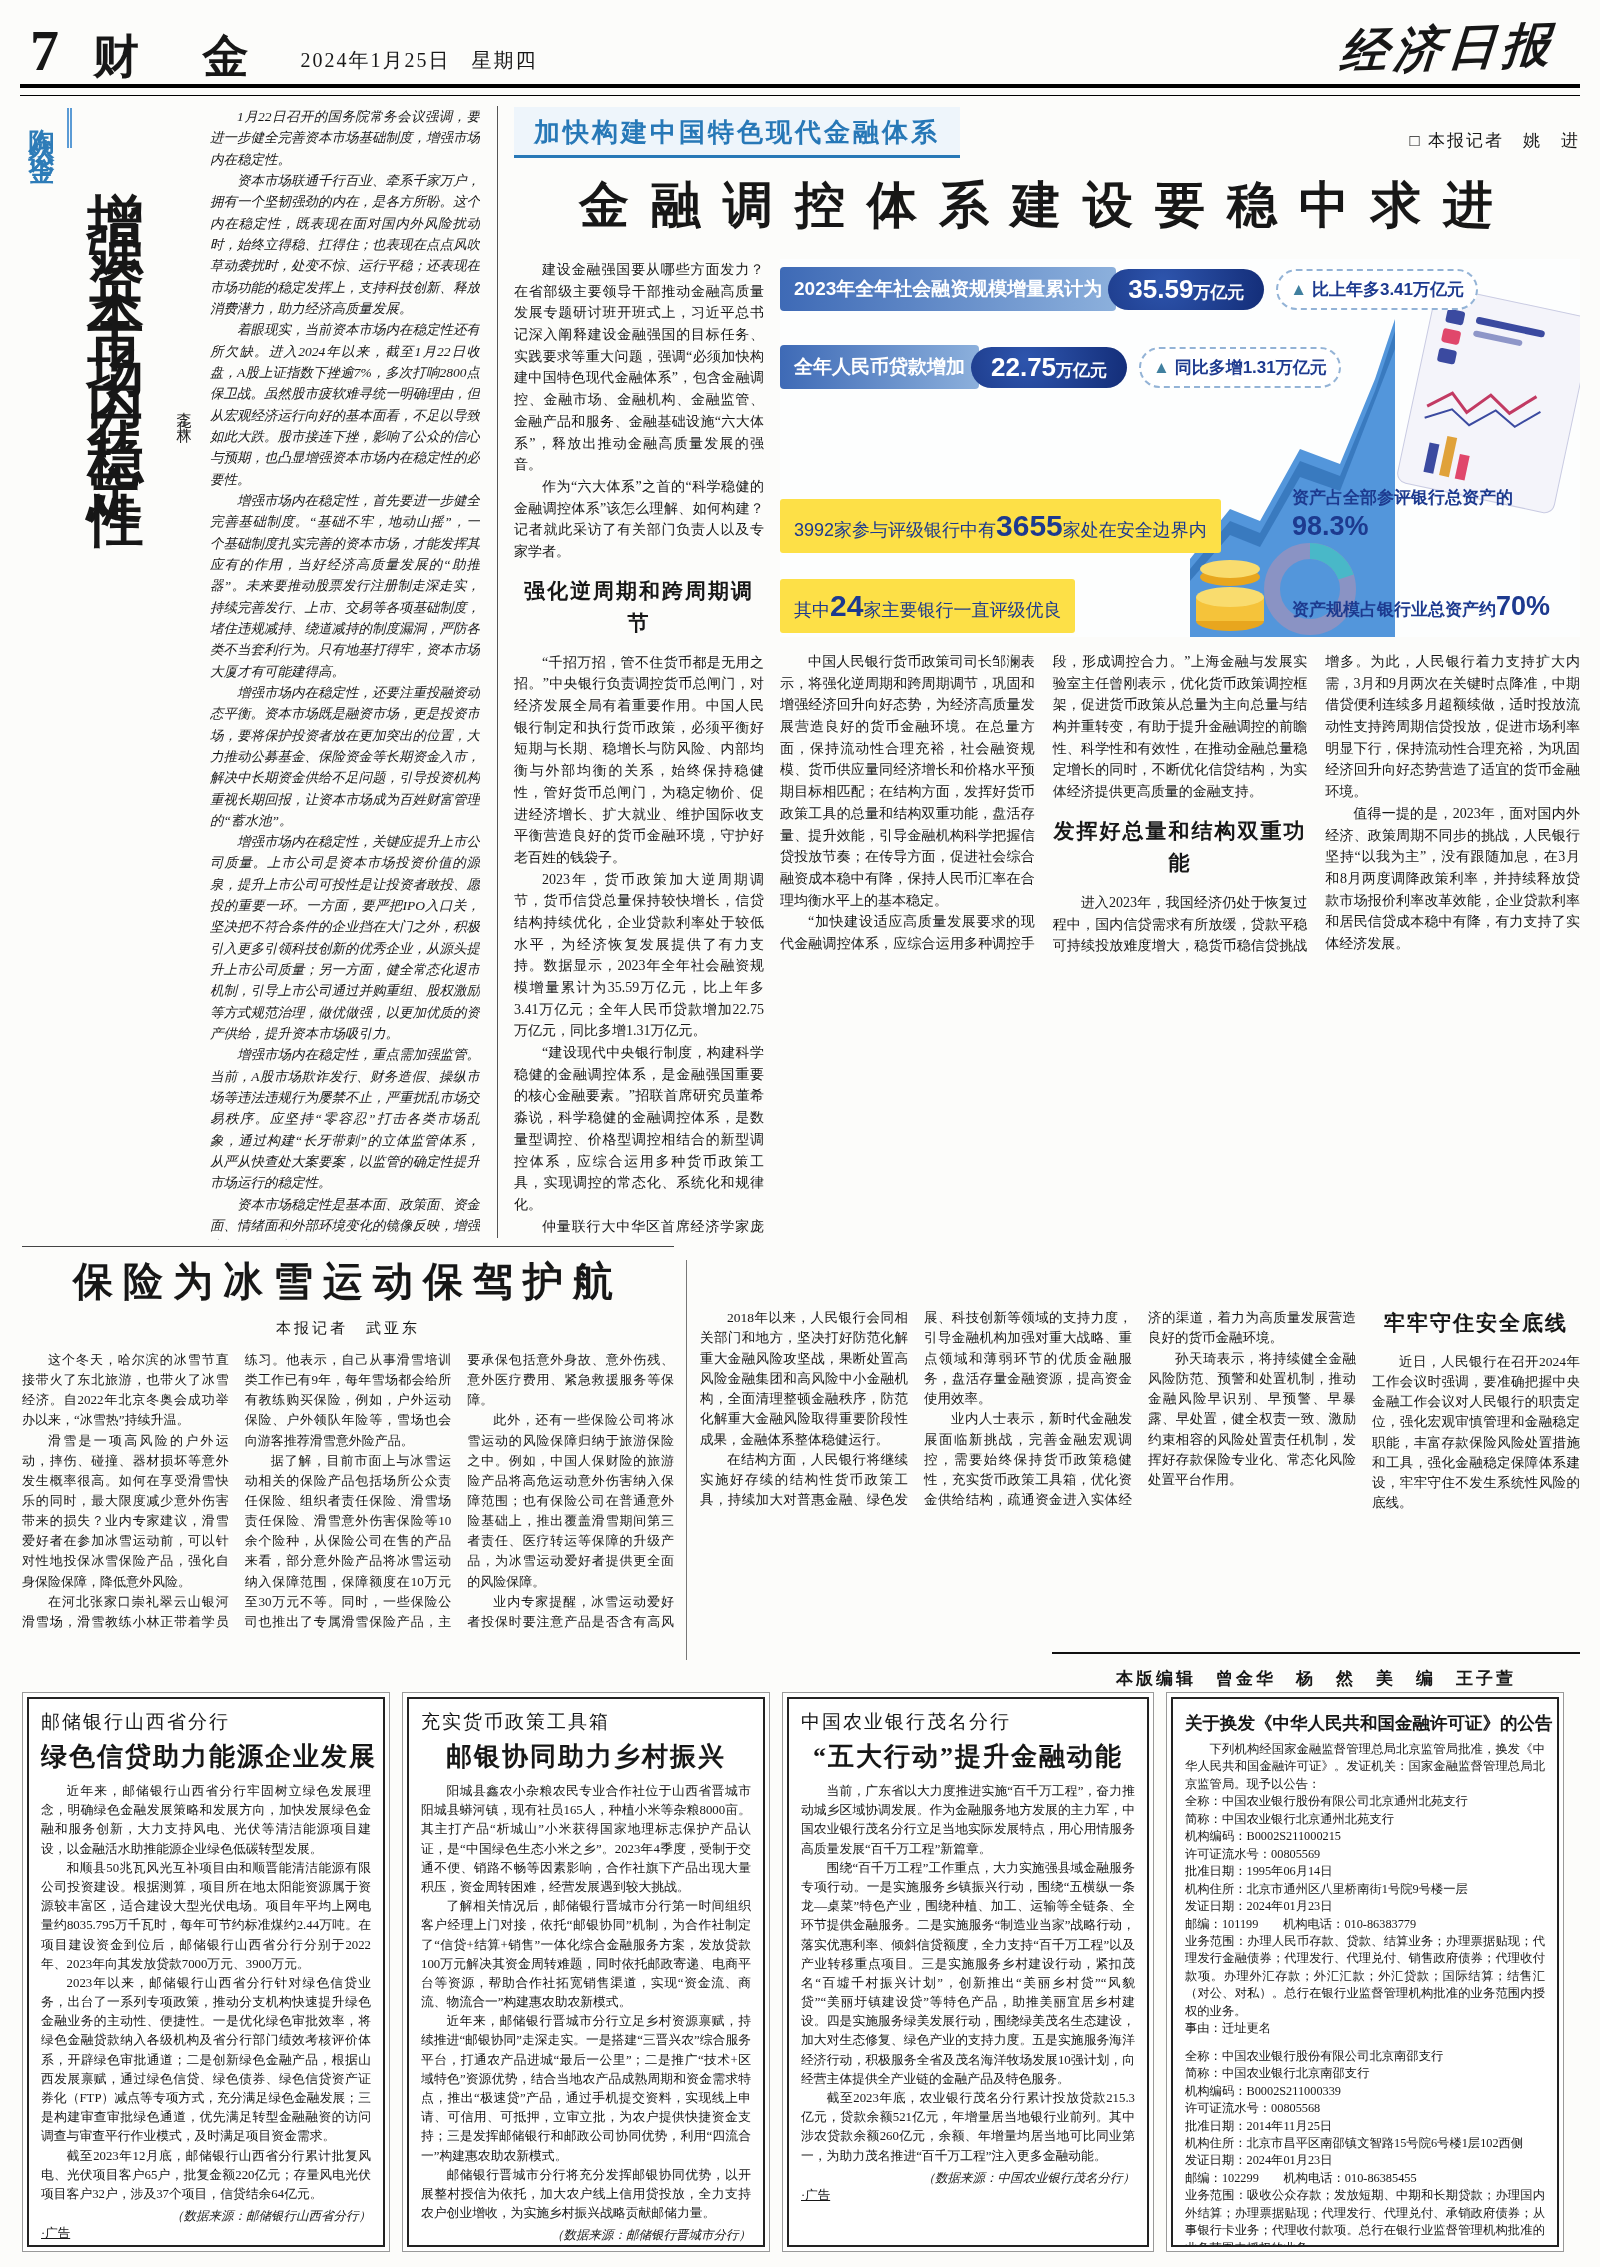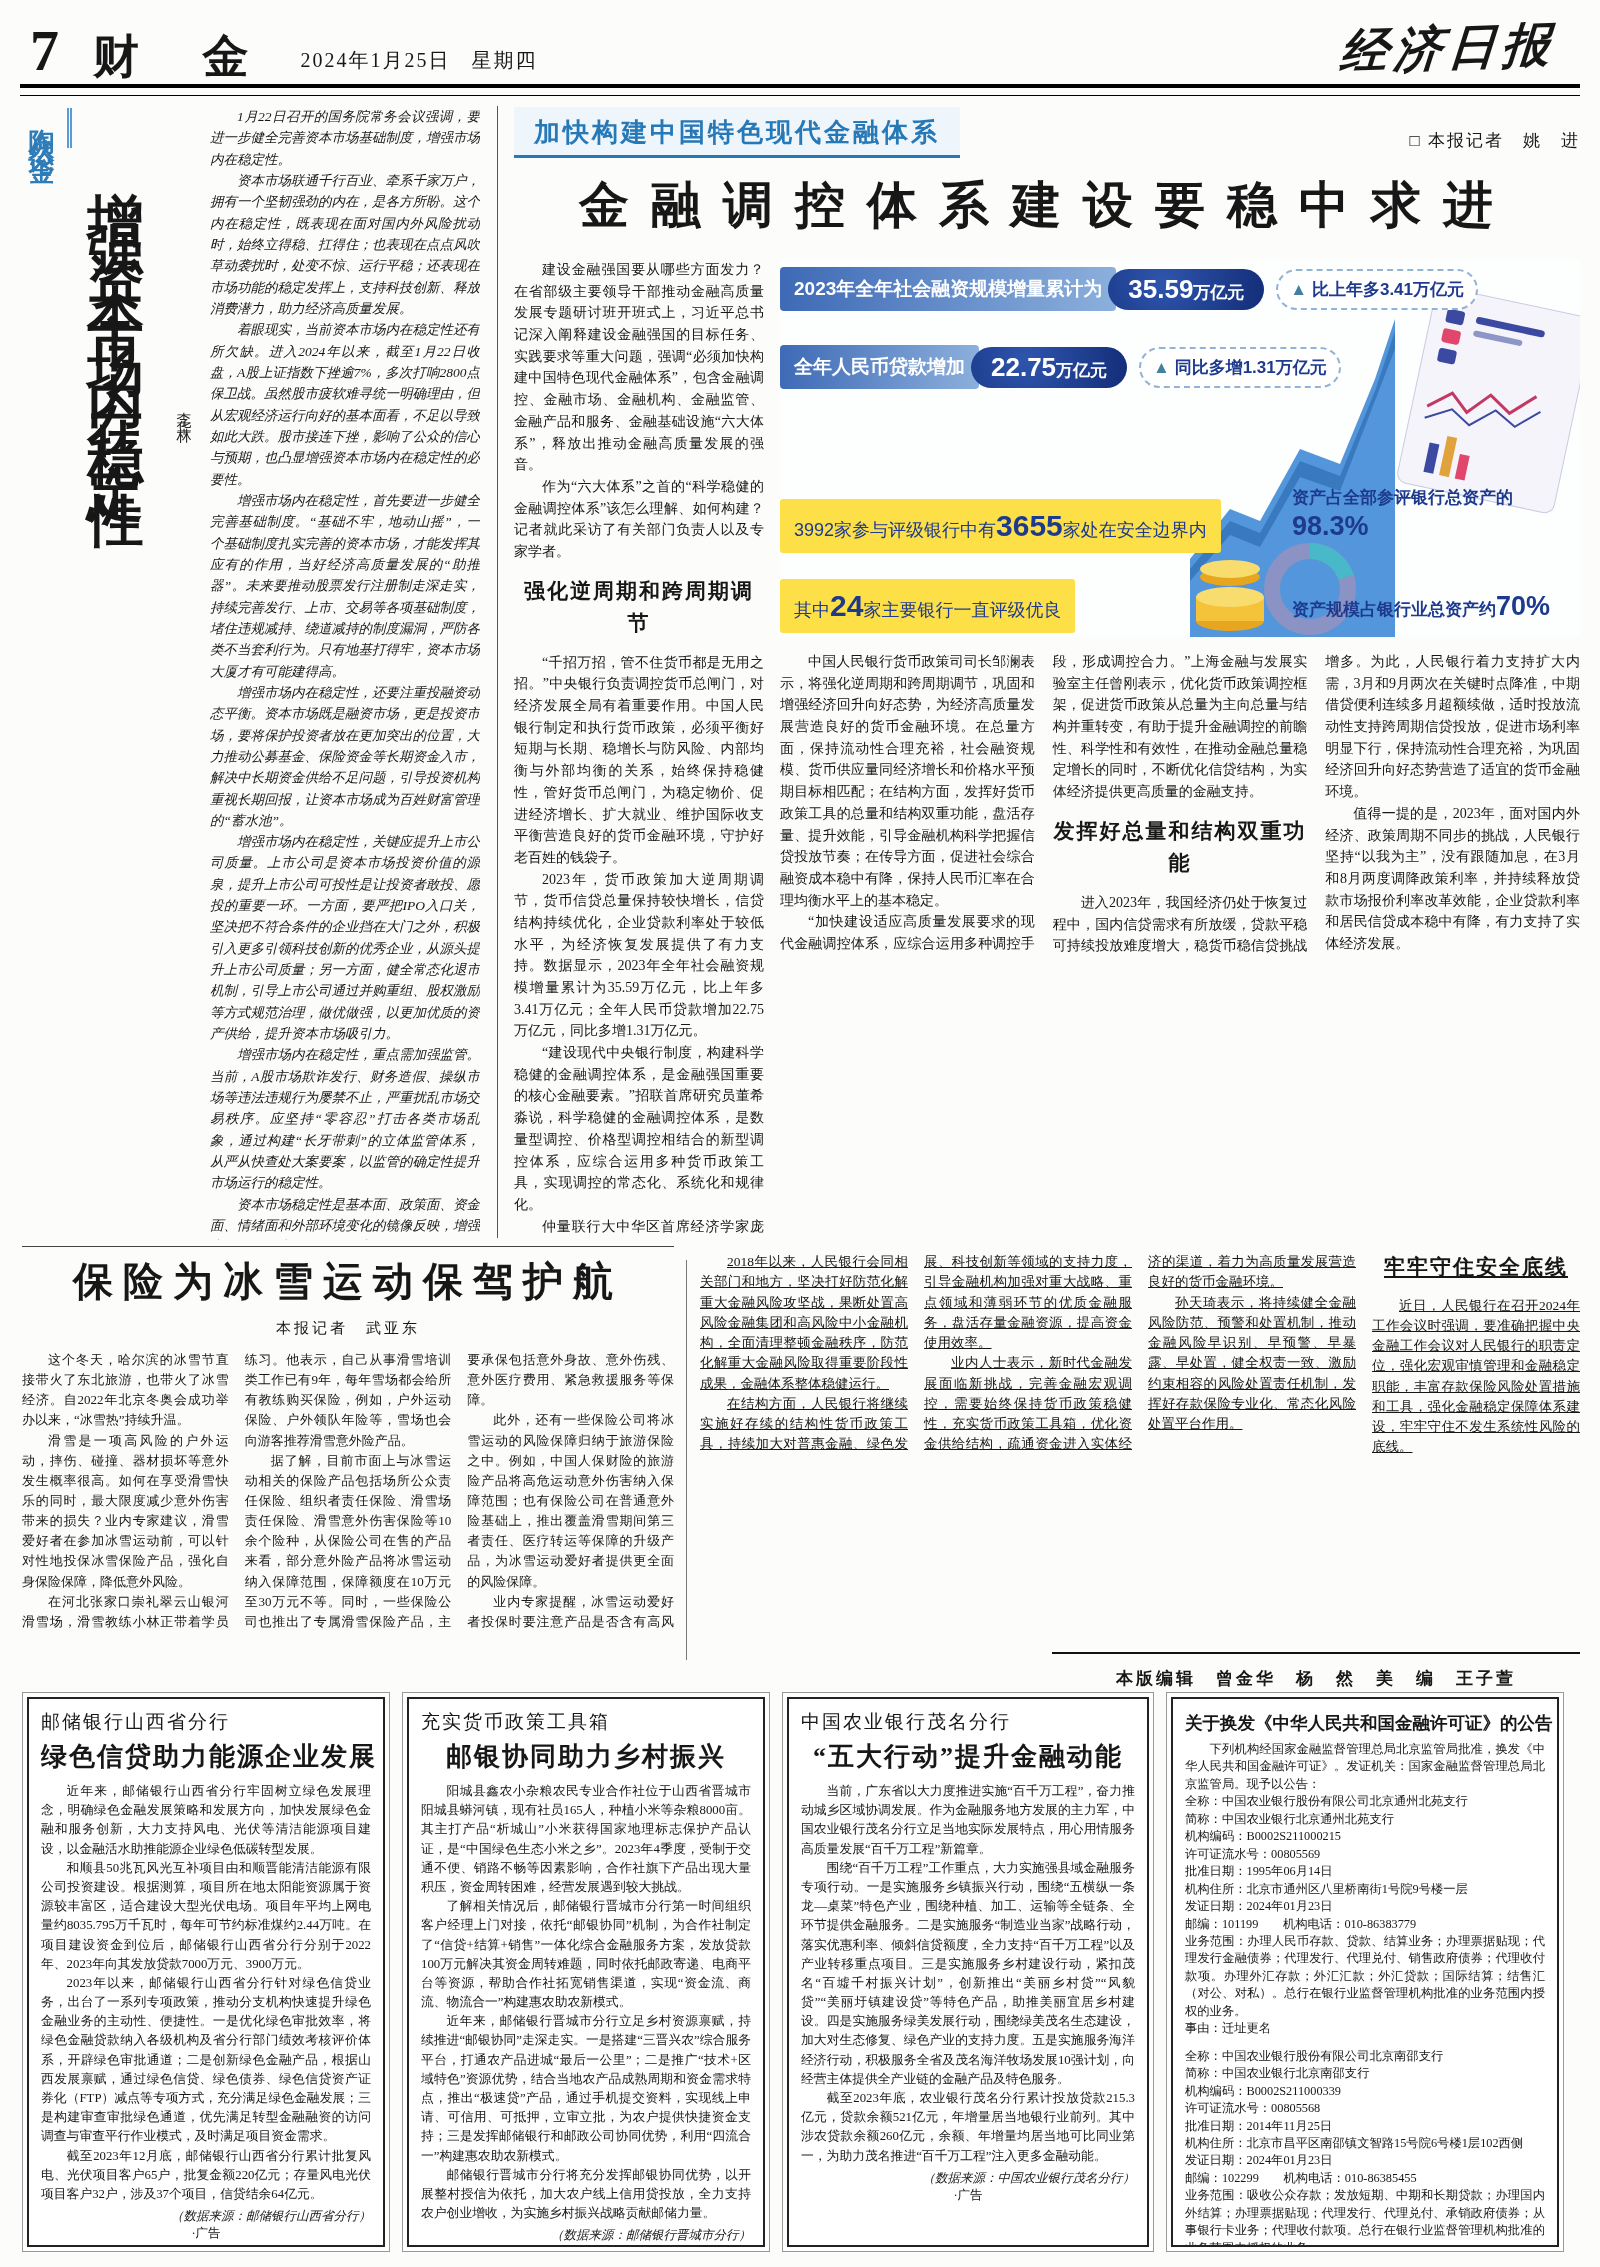--- a/index.html
+++ b/index.html
@@ -60,33 +60,33 @@
   .mtext2{margin-top:14px;column-count:3;column-gap:18px;height:592px;overflow:hidden;
           font-size:14px;line-height:1.55;text-align:justify;}
   
   .hrule2{position:absolute;left:22px;top:1246px;width:652px;border-top:1.5px solid #444;}
   .ins-art{position:absolute;left:22px;top:1254px;width:652px;height:428px;overflow:hidden;}
   .ins-title{font-size:40px;font-weight:900;text-align:center;letter-spacing:10px;white-space:nowrap;}
   .ins-byline{text-align:center;font-size:15px;margin-top:10px;letter-spacing:3px;}
   .ins-body{margin-top:12px;column-count:3;column-gap:16px;height:296px;overflow:hidden;
             font-size:13px;line-height:1.55;text-align:justify;}
   .vdiv2{position:absolute;left:686px;top:1260px;height:400px;border-left:1.5px solid #777;}
-  .main-bot{position:absolute;left:700px;top:1252px;width:880px;height:390px;overflow:hidden;
-            column-count:4;column-gap:16px;font-size:13.5px;line-height:1.5;text-align:justify;text-decoration:underline;}
+  .main-bot{position:absolute;left:700px;top:1308px;width:880px;height:390px;overflow:hidden;
+            column-count:4;column-gap:16px;font-size:13.5px;line-height:1.5;text-align:justify;}
   .editors{position:absolute;left:1052px;top:1652px;width:528px;border-top:2.5px solid #111;
            padding-top:13px;text-align:center;font-size:17px;font-weight:700;letter-spacing:3px;}
   
   .boxes{position:absolute;left:22px;top:1692px;width:1558px;height:560px;display:flex;gap:12px;}
   .box{border:1px solid #999;padding:4px;background:#fff;box-sizing:border-box;flex:none;}
   .box-in{border:2px solid #222;height:100%;padding:10px 12px;box-sizing:border-box;overflow:hidden;}
   .box-org{font-size:19px;letter-spacing:2px;}
   .box-title{font-size:26px;font-weight:900;text-align:center;margin:4px 0 8px;letter-spacing:2px;white-space:nowrap;}
   .box-body{font-size:12.8px;line-height:1.5;text-align:justify;}
   .box-src{text-align:right;font-style:italic;font-size:12.5px;margin-top:4px;}
-  .box-ad{text-align:center;font-size:12.5px;}
+  .box-ad{text-align:left;font-size:12.5px;text-decoration:underline;}
   .notice-title{font-size:17.5px;font-weight:900;text-align:center;white-space:nowrap;margin:2px 0 6px;}
   .notice-body{font-size:12.3px;line-height:1.42;text-align:justify;}
   .notice-body .intro p{margin:0;text-indent:2em;}
   .notice-body .entry p{margin:0;text-indent:0;}
   .gap{height:10px;}
 </style>
 </head>
 <body>
 
 <div class="page">

